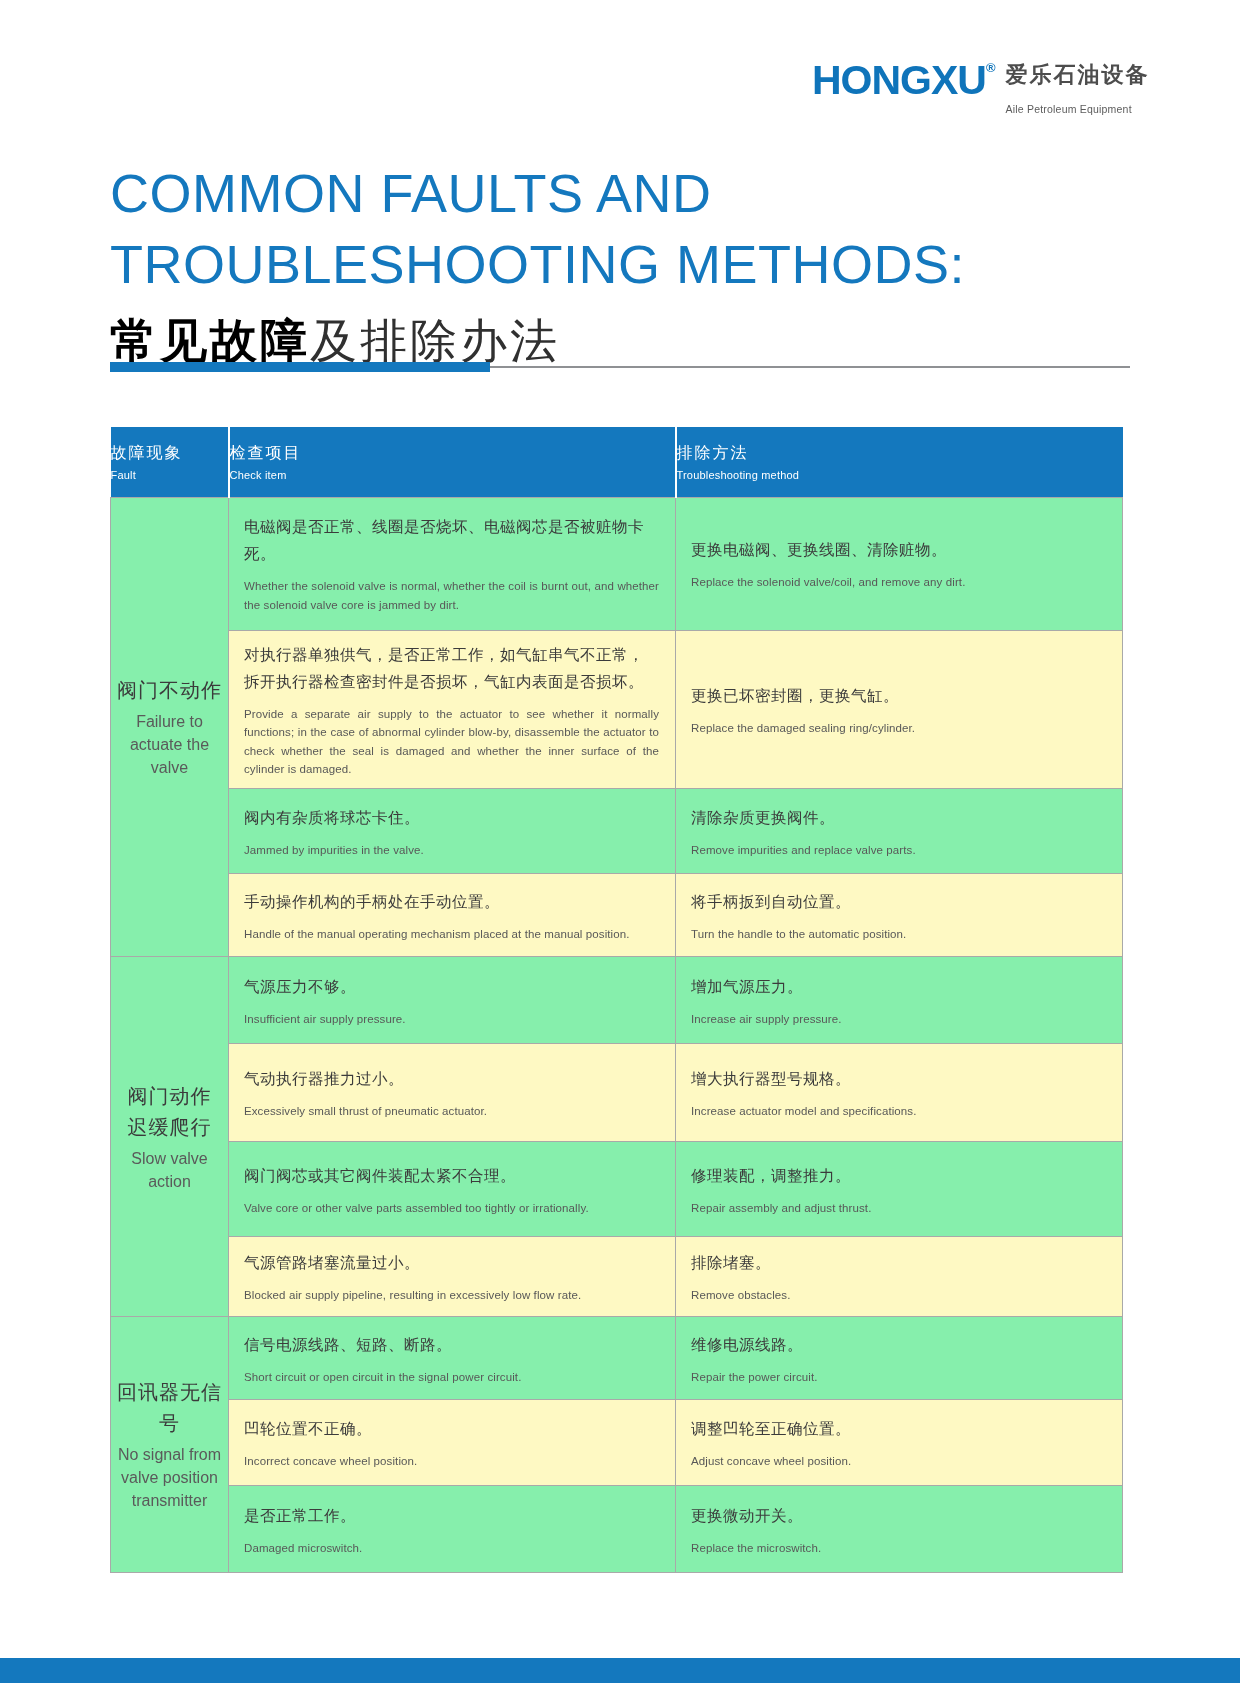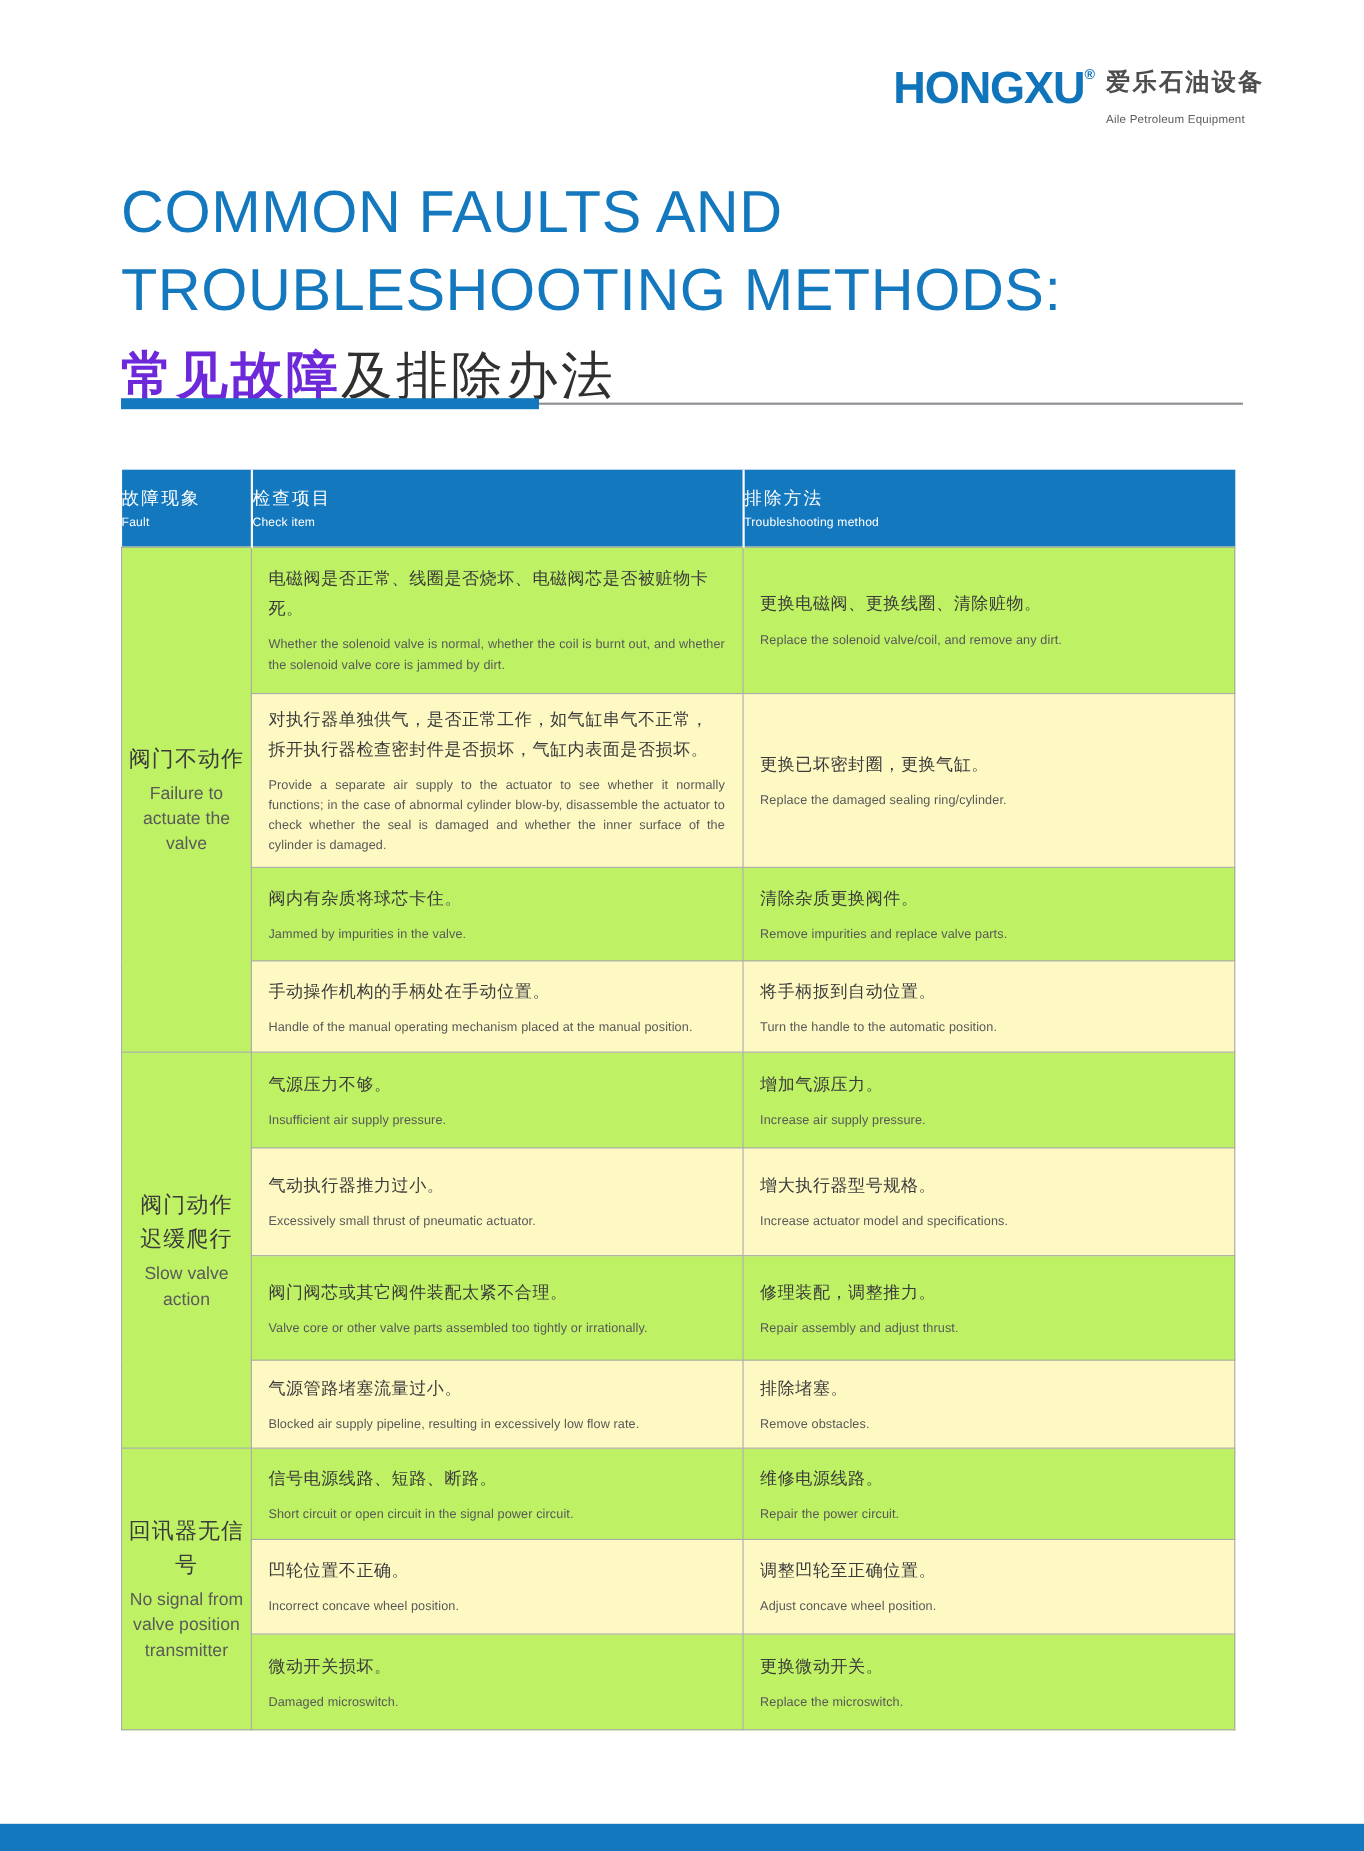--- a/index.html
+++ b/index.html
@@ -65,21 +65,21 @@
     font-weight: normal;
   }
   .t-cn {
     margin-top: 12px;
     font-size: 47px;
     color: #303030;
     letter-spacing: 3px;
     font-weight: normal;
     line-height: 1.2;
   }
-  .t-cn b { font-weight: bold; color: #6d28d9; }
+  .t-cn b { font-weight: bold; color: #000000; }
 
   
   .title-rule { position: absolute; left: 110px; top: 362px; width: 1020px; height: 10px; }
   .rule-line {
     position: absolute; left: 0; top: 4px; width: 100%; height: 2px;
     background: #8f9194;
   }
   .rule-accent {
     position: absolute; left: 0; top: 0; width: 380px; height: 10px;
     background: #1478be;
@@ -104,21 +104,21 @@
     border: none;
     border-left: 2px solid #ffffff;
   }
   .fault-table th:first-child { border-left: none; }
   .th-cn { font-size: 16px; letter-spacing: 2px; }
   .th-en { font-size: 11px; margin-top: 5px; letter-spacing: 0.2px; }
 
   .fault-table td {
     border: 1px solid #a9a9a9;
     vertical-align: middle;
-    background: #bef264;
+    background: #86efac;
   }
   tr.alt td.data-cell { background: #fef9c3; }
 
   .fault-cell { text-align: center; padding: 4px; }
   .fault-cn {
     font-size: 20px;
     color: #3b3b3b;
     letter-spacing: 1px;
     line-height: 1.55;
   }
@@ -313,21 +313,21 @@
           <div class="cn">凹轮位置不正确。</div>
           <div class="en">Incorrect concave wheel position.</div>
         </td>
         <td class="data-cell fix-cell">
           <div class="cn">调整凹轮至正确位置。</div>
           <div class="en">Adjust concave wheel position.</div>
         </td>
       </tr>
       <tr style="height:87px">
         <td class="data-cell check-cell">
-          <div class="cn">微动开关损坏。</div>
+          <div class="cn">是否正常工作。</div>
           <div class="en">Damaged microswitch.</div>
         </td>
         <td class="data-cell fix-cell">
           <div class="cn">更换微动开关。</div>
           <div class="en">Replace the microswitch.</div>
         </td>
       </tr>
 
     </tbody>
   </table>

